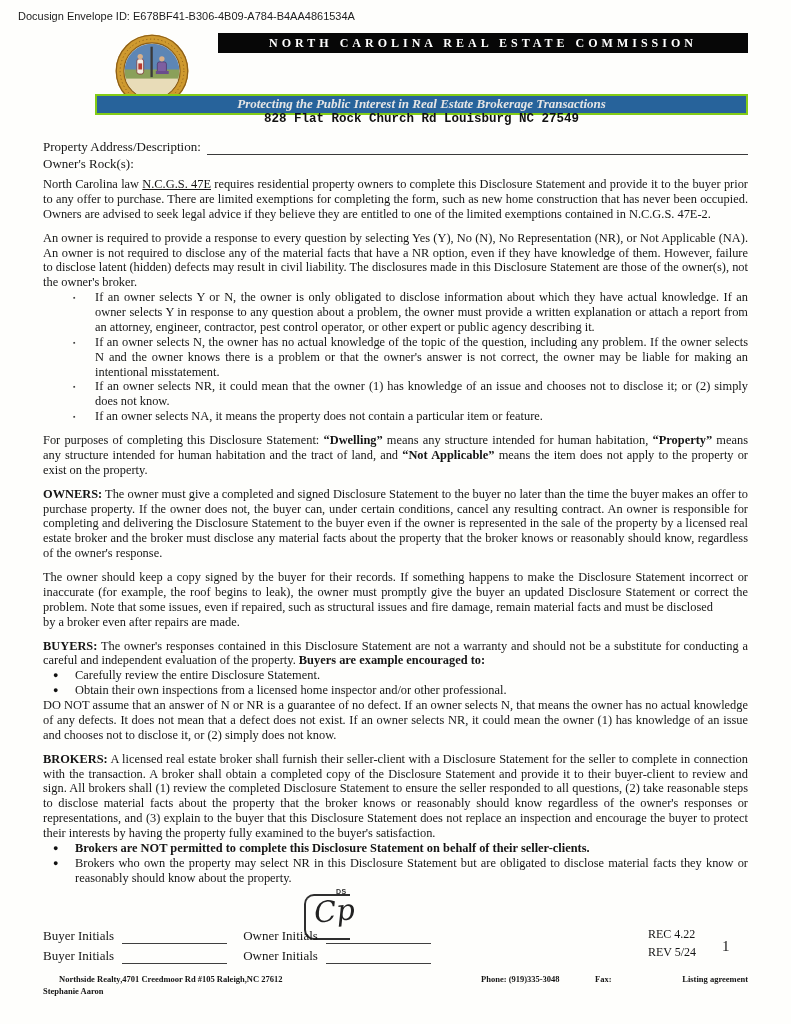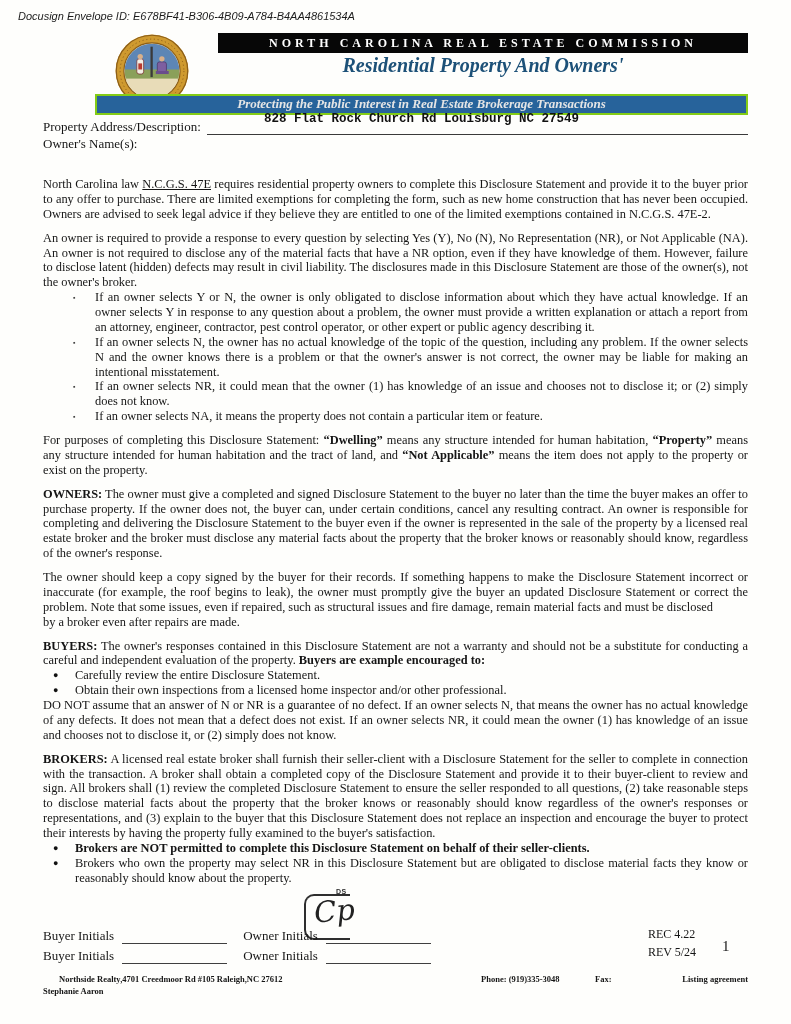--- a/index.html
+++ b/index.html
@@ -2,21 +2,21 @@
 <html><head>
 <meta charset="utf-8">
 <style>
   html,body { margin:0; padding:0; background:#ffffff; }
   .page {
     position:relative; width:791px; height:1024px; background:#fefefc;
     font-family:"Liberation Serif", serif; color:#151515; overflow:hidden;
   }
   .envelope-id {
     position:absolute; top:10px; left:18px;
-    font-family:"Liberation Sans", sans-serif; font-size:11px; color:#1c1c1c;font-style:italic;
+    font-family:"Liberation Sans", sans-serif; font-size:11px; color:#1c1c1c;
   }
   
   .hdr { position:absolute; top:33px; left:43px; width:705px; }
   .seal { position:absolute; left:66px; top:0; width:86px; height:76px; }
   .hdr-right { margin-left:175px; text-align:center; }
   .black-bar {
     background:#070707; color:#ffffff; font-weight:bold;
     letter-spacing:4px; font-size:12px; padding:3px 4px 2px 4px; white-space:nowrap;
   }
   .doc-title { color:#1d5178; font-weight:bold; font-style:italic; font-size:20px; line-height:21px; margin-top:2px; }
@@ -24,21 +24,21 @@
     position:absolute; top:61px; left:52px; right:0;
     background:#27639b; border:2px solid #84cc16;
     color:#e5e5e5; font-style:italic; font-weight:bold; font-size:13px;
     text-align:center; padding:0 0 1px 0;
   }
   .filled-address {
     position:absolute; top:79px; left:52px; right:0; text-align:center;
     font-family:"Liberation Mono", monospace; font-size:12.5px; font-weight:bold; color:#111;
   }
   
-  .form-block { position:absolute; top:118px; left:43px; right:43px; font-size:13px; }
+  .form-block { position:absolute; top:138px; left:43px; right:43px; font-size:13px; }
   .form-row { display:flex; align-items:flex-end; height:17px; }
   .form-label { white-space:nowrap; padding-right:6px; }
   .fline { flex:1; border-bottom:1.4px solid #3a3a3a; height:14px; position:relative; }
   .mono-fill {
     position:absolute; left:14px; bottom:1px; transform:translateY(-4px);
     font-family:"Liberation Mono", monospace; font-size:12.5px; font-weight:bold; white-space:nowrap;
   }
   
   .doc-body {
     position:absolute; top:161px; left:43px; right:43px;
@@ -114,33 +114,32 @@
         </g>
         <g>
           <rect x="57" y="38" width="12" height="14" rx="3" fill="#7d5fa0" stroke="#4d3768" stroke-width="1"></rect>
           <circle cx="63" cy="34" r="3.5" fill="#d9b08a"></circle>
           <rect x="55" y="50" width="17" height="4" fill="#6a4d8c"></rect>
         </g>
       </g>
     </svg>
     <div class="hdr-right">
       <div class="black-bar">NORTH CAROLINA REAL ESTATE COMMISSION</div>
-      <div class="doc-title">Residential Property And Owners'</div>
     </div>
     <div class="banner">Protecting the Public Interest in Real Estate Brokerage Transactions</div>
     <div class="filled-address">828 Flat Rock Church Rd Louisburg NC 27549</div>
   </div>
 
   <div class="form-block">
     <div class="form-row">
       <span class="form-label">Property Address/Description:</span>
       <span class="fline"></span>
     </div>
     <div class="form-row">
-      <span class="form-label">Owner's Name(s):</span>
+      <span class="form-label">Owner's Rock(s):</span>
     </div>
   </div>
 
   <div class="doc-body">
       <div class="para"><span>North Carolina law </span><span style="text-decoration: underline;">N.C.G.S. 47E</span><span> requires residential property owners to complete this Disclosure Statement and provide it to the buyer prior to any offer to purchase. There are limited exemptions for completing the form, such as new home construction that has never been occupied. Owners are advised to seek legal advice if they believe they are entitled to one of the limited exemptions contained in N.C.G.S. 47E-2.</span></div>
       <div class="para"><span>An owner is required to provide a response to every question by selecting Yes (Y), No (N), No Representation (NR), or Not Applicable (NA). An owner is not required to disclose any of the material facts that have a NR option, even if they have knowledge of them. However, failure to disclose latent (hidden) defects may result in civil liability. The disclosures made in this Disclosure Statement are those of the owner(s), not the owner's broker.</span></div>
       <div class="blist inner">
         <div class="bitem">
           <span class="marker">▪</span>
           <span class="btext"><span>If an owner selects Y or N, the owner is only obligated to disclose information about which they have actual knowledge. If an owner selects Y in response to any question about a problem, the owner must provide a written explanation or attach a report from an attorney, engineer, contractor, pest control operator, or other expert or public agency describing it.</span></span>

